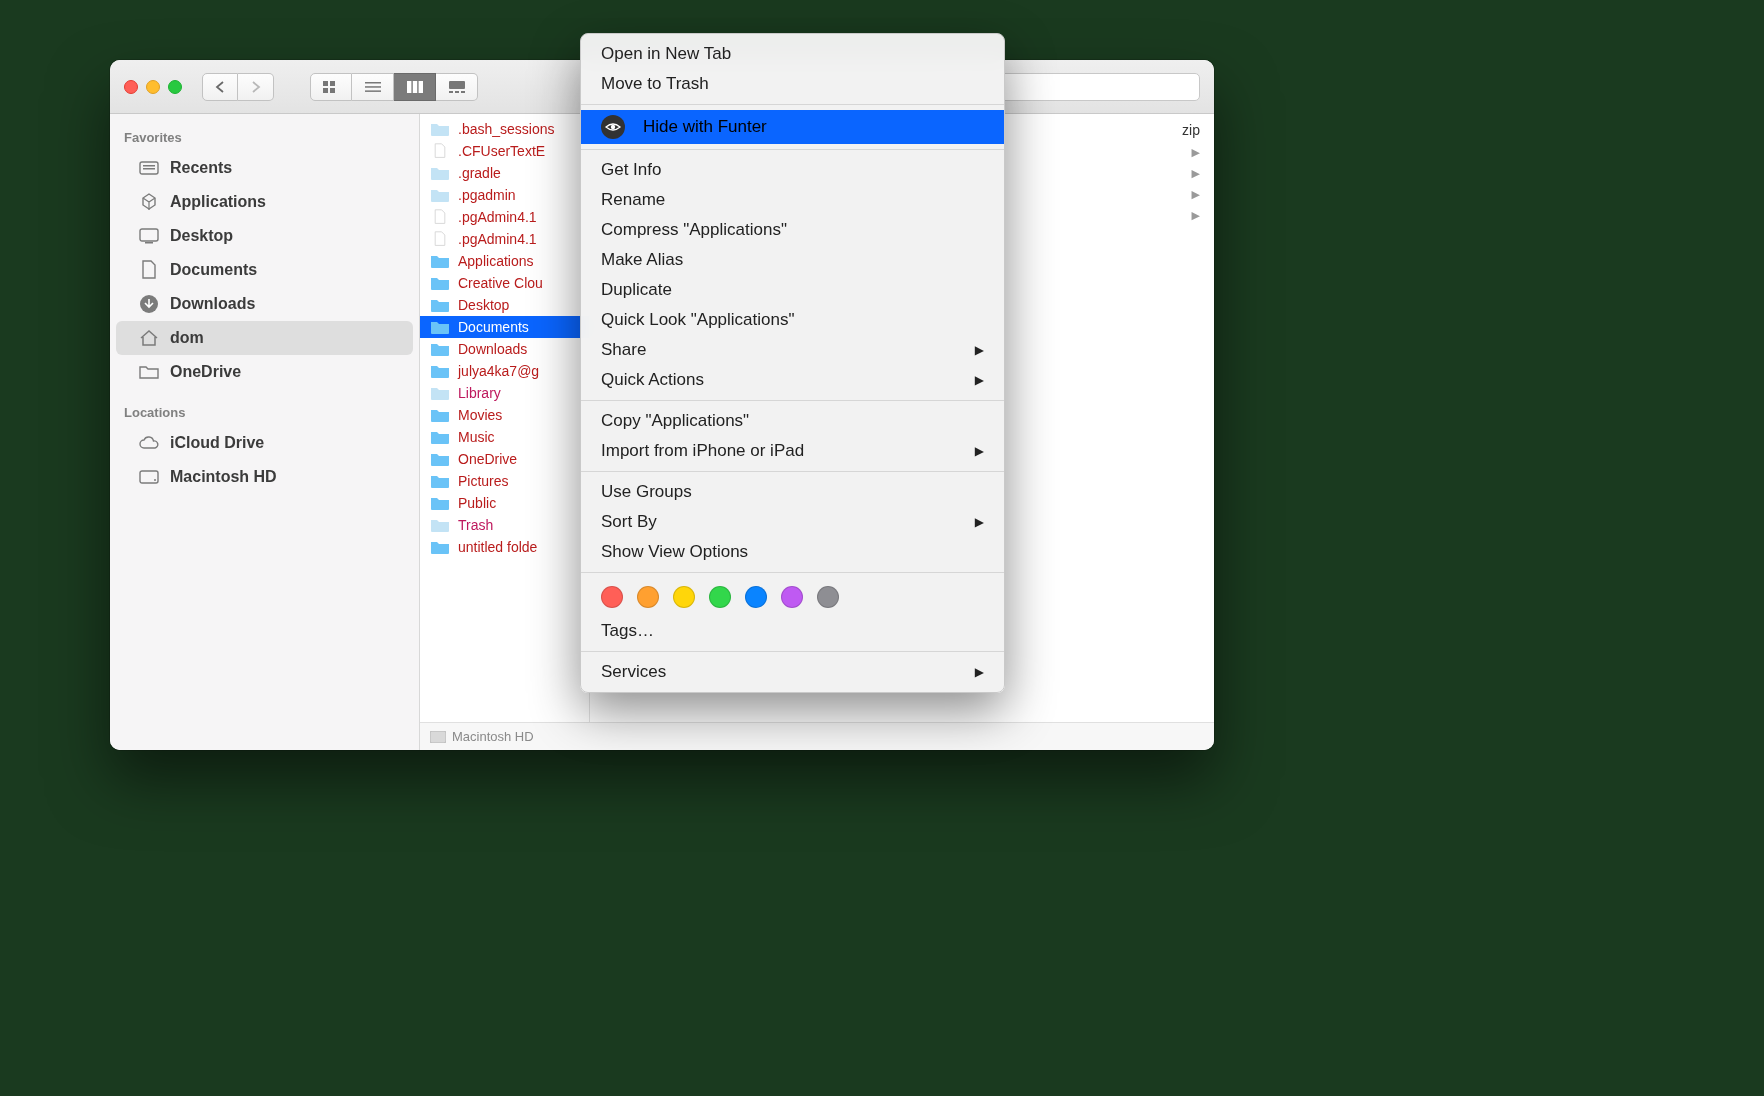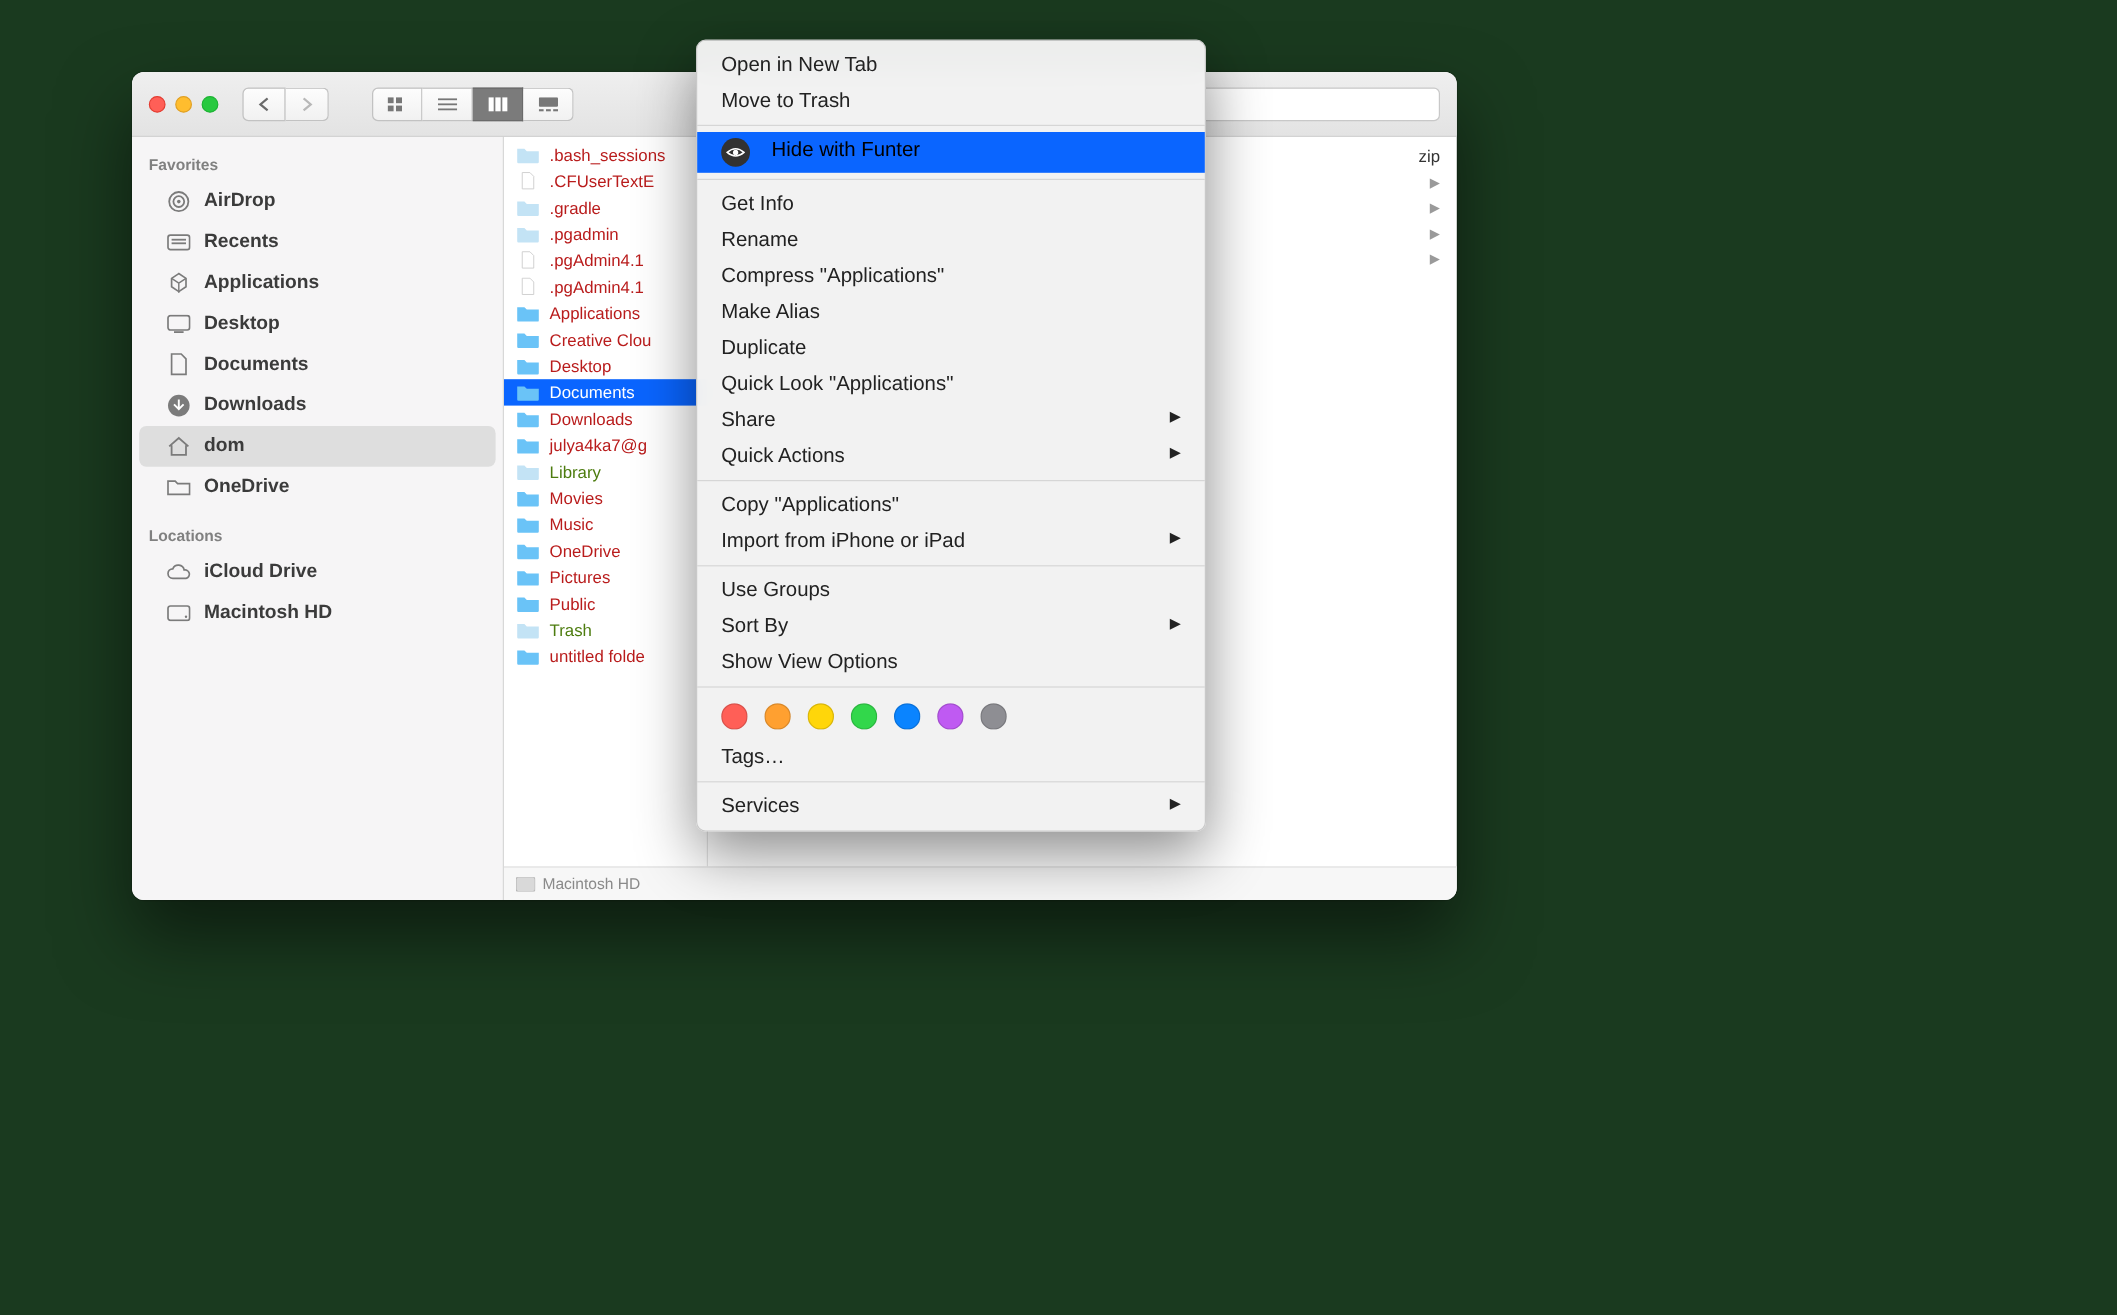--- a/index.html
+++ b/index.html
@@ -73,21 +73,21 @@
     .sb-icon{ width:22px; height:22px; display:flex;align-items:center;justify-content:center; color:#7b7b7b;}
     .column {
       width: 170px; border-right:1px solid #e3e3e3;
       overflow:auto; font-size:14px; padding-top:4px;
       position:relative;
     }
     .col-item{
       display:flex; align-items:center; gap:8px;
       padding: 3px 10px; color:#b91c1c; white-space:nowrap; overflow:hidden;
     }
-    .col-item.dim{ color:#4d7c0f; }
+    .col-item.dim{ color:#be185d; }
     .col-item.sel{ background:#0a65ff; color:#fff; }
     .fi{ width:20px;height:16px; flex:none; }
     .arr{ margin-left:auto; color:#9a9a9a; font-size:11px;}
     .pathbar{
       height:28px; border-top:1px solid #e0e0e0;
       display:flex; align-items:center; padding:0 10px;
       font-size:13px; color:#8a8a8a; gap:6px;
       background:#f7f7f7;
     }
     .column2 {
@@ -105,21 +105,21 @@
       background: rgba(242,242,242,.98);
       border:1px solid #c9c9c9;
       border-radius:8px;
       box-shadow: 0 18px 50px rgba(0,0,0,.45);
       font-size:17px; color:#222;
       padding: 5px 0;
       backdrop-filter: blur(10px);
     }
     .cm-item{
       padding: 5px 20px;
-      display:flex; gap:12px;
+      display:flex; align-items:center; gap:12px;
       white-space:nowrap;
     }
     .cm-item.hl{ background:#0a65ff; color:#000000;gap:18px; }
     .cm-item .subarr{ margin-left:auto; font-size:12px; }
     .cm-sep{ height:1px; background:#d6d6d6; margin:5px 0; }
     .cm-tags{
       display:flex; gap:14px; padding: 8px 20px;
     }
     .tagdot{ width:22px;height:22px;border-radius:50%; border:1px solid rgba(0,0,0,.15); }
     .funter-icon{
@@ -194,30 +194,20 @@
           <line x1="9.5" y1="9.5" x2="13" y2="13" stroke="#9a9a9a" stroke-width="1.5"></line>
         </svg>
       <span>Search</span>
     </div>
   </div>
 
   <div class="body">
     <div class="sidebar">
       <div class="sb-header">Favorites</div>
 
-      <div class="sb-item">
-        <span class="sb-icon">
-            <svg width="20" height="20">
-              <circle cx="10" cy="10" r="8" fill="none" stroke="#7b7b7b" stroke-width="1.5"></circle>
-              <circle cx="10" cy="10" r="4.5" fill="none" stroke="#7b7b7b" stroke-width="1.5"></circle>
-              <circle cx="10" cy="10" r="1.5" fill="#7b7b7b"></circle>
-            </svg>
-          </span>
-        <span>AirDrop</span>
-      </div>
       <div class="sb-item">
         <span class="sb-icon">
             <svg width="20" height="16">
               <rect x="1" y="2" width="18" height="12" rx="2" fill="none" stroke="#7b7b7b" stroke-width="1.4"></rect>
               <rect x="4" y="5" width="12" height="1.5" fill="#7b7b7b"></rect>
               <rect x="4" y="8" width="12" height="1.5" fill="#7b7b7b"></rect>
             </svg>
           </span>
         <span>Recents</span>
       </div>

